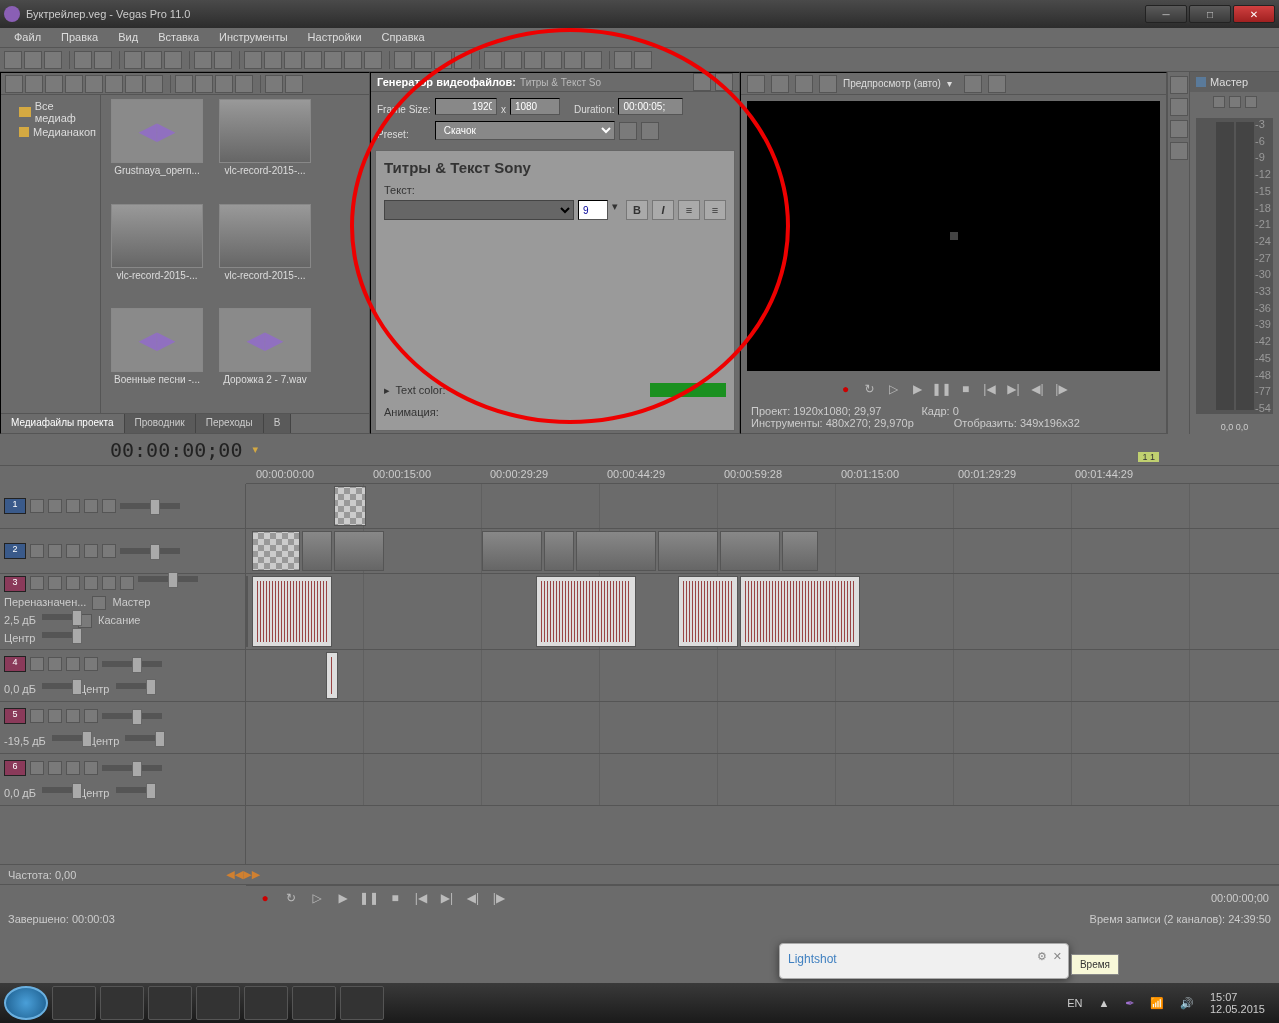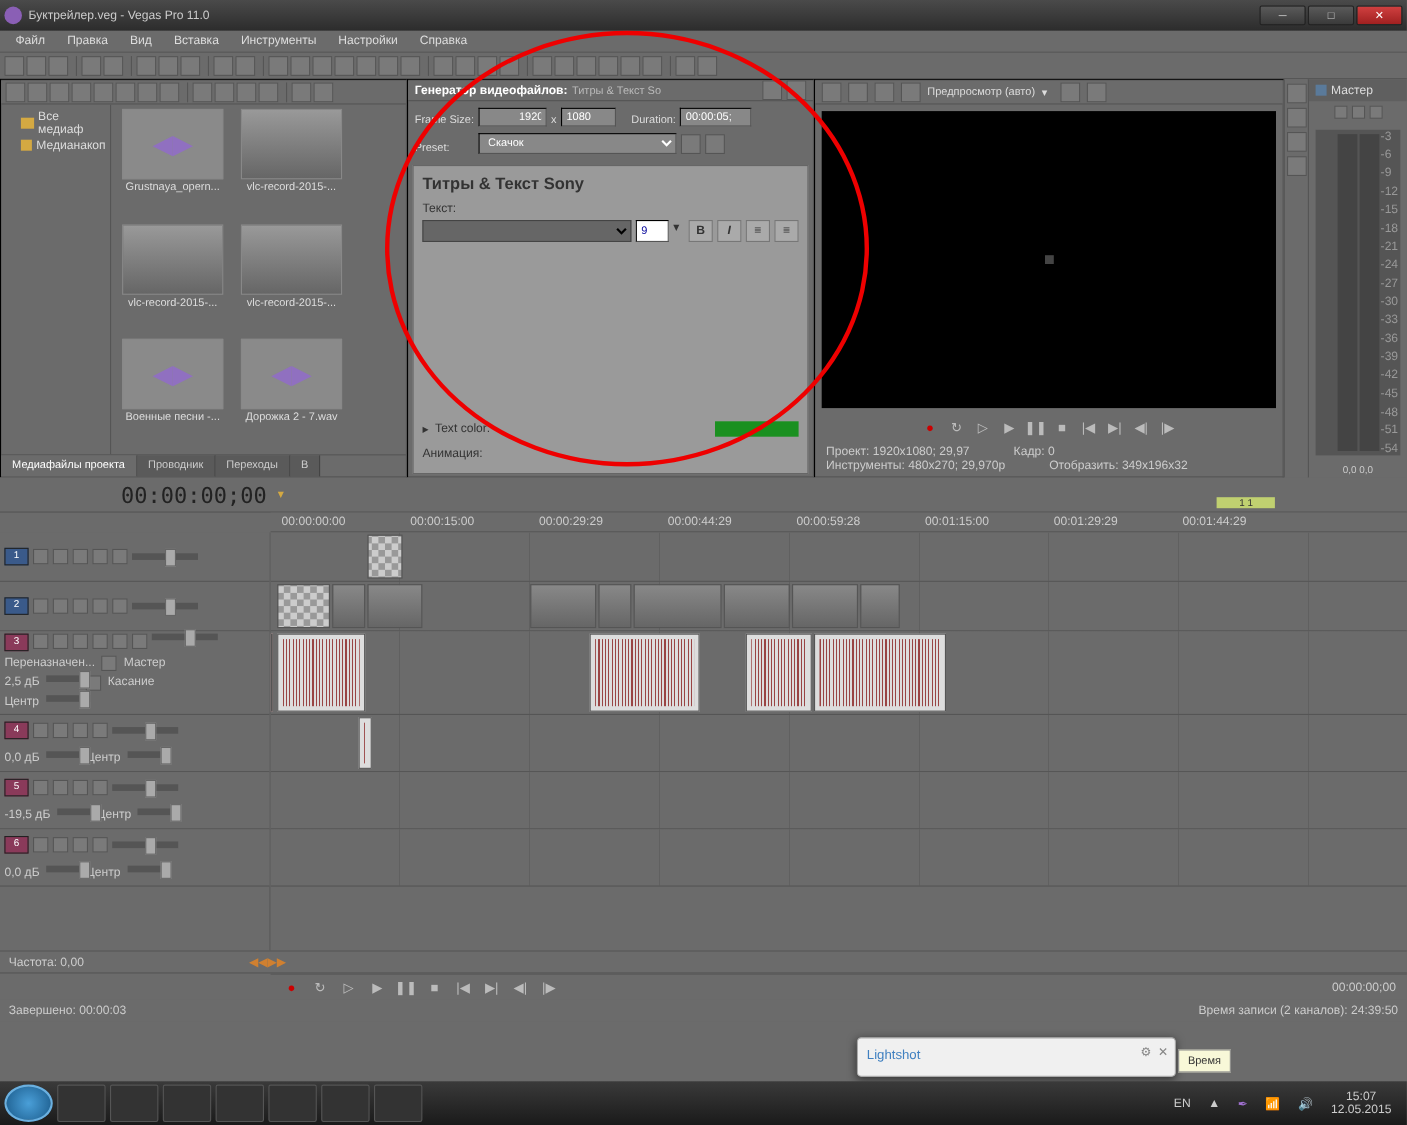--- a/index.html
+++ b/index.html
@@ -335,21 +335,21 @@
         <span>-21</span>
           <span>-24</span>
           <span>-27</span>
         <span>-30</span>
           <span>-33</span>
           <span>-36</span>
         <span>-39</span>
           <span>-42</span>
           <span>-45</span>
         <span>-48</span>
-          <span>-51</span>
+          <span>-77</span>
           <span>-54</span>
       </div>
     </div>
     <div style="text-align:center;color:#ccc;font-size:9px;padding:2px">0,0   0,0</div>
   </div>
 </div>
 
 <div class="red-circle"></div>
 
 <div class="timeline-area">
@@ -359,21 +359,21 @@
   </div>
   <div class="timeline-ruler">
     <span class="ruler-tick" style="left:10px">00:00:00:00</span>
     <span class="ruler-tick" style="left:127px">00:00:15:00</span>
     <span class="ruler-tick" style="left:244px">00:00:29:29</span>
     <span class="ruler-tick" style="left:361px">00:00:44:29</span>
     <span class="ruler-tick" style="left:478px">00:00:59:28</span>
     <span class="ruler-tick" style="left:595px">00:01:15:00</span>
     <span class="ruler-tick" style="left:712px">00:01:29:29</span>
     <span class="ruler-tick" style="left:829px">00:01:44:29</span>
-    <span style="position:absolute;right:120px;top:-14px;background:#c0d070;padding:0 20px;font-size:9px;color:#333">1 1</span>
+    <span style="position:absolute;right:120px;top:-14px;background:#c0d070;padding:0 4px;font-size:9px;color:#333">1 1</span>
   </div>
   <div class="timeline-body">
     <div class="track-headers">
       <div class="track-header">
         <span class="track-num">1</span>
         <span class="track-ctrl"></span>
         <span class="track-ctrl"></span>
         <span class="track-ctrl"></span>
         <span class="track-ctrl"></span>
         <span class="track-ctrl"></span>
@@ -534,18 +534,18 @@
   <div class="task-icon"></div>
   <div class="task-icon"></div>
   <div class="task-icon"></div>
   <div class="task-icon"></div>
   <div class="tray">
     <span>EN</span>
     <span>▲</span>
     <span style="color:#a070d0">✒</span>
     <span>📶</span>
     <span>🔊</span>
-    <div style="text-align:center">
+    <div style="text-align:left">
       <div>15:07</div>
       <div>12.05.2015</div>
     </div>
   </div>
 </div>
 
 </body></html>

